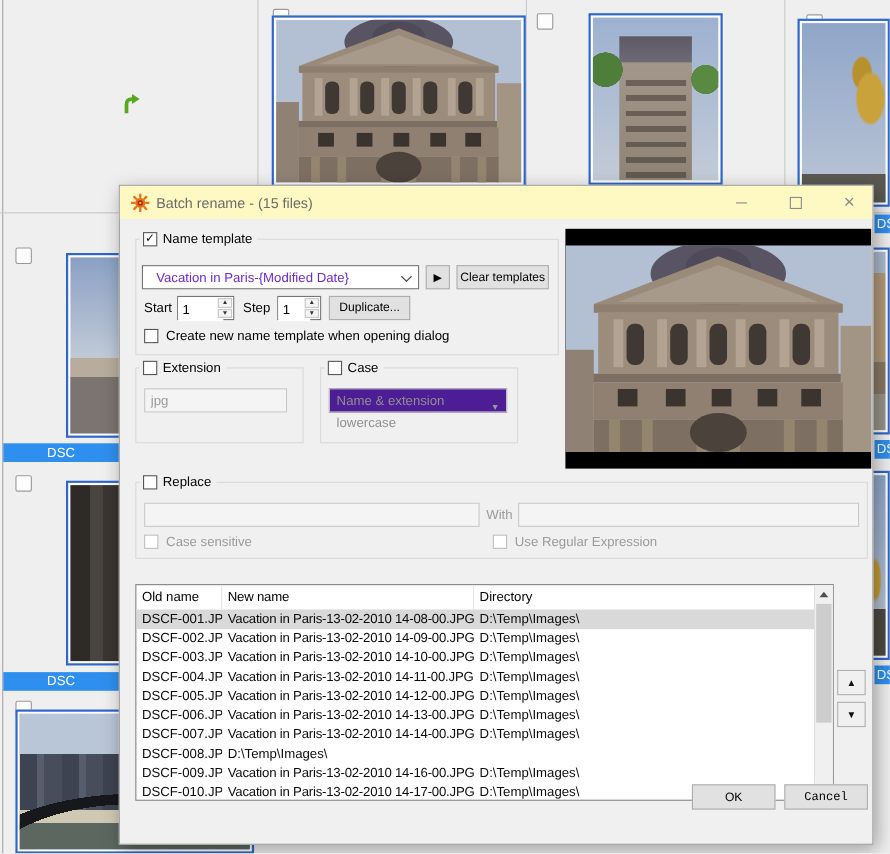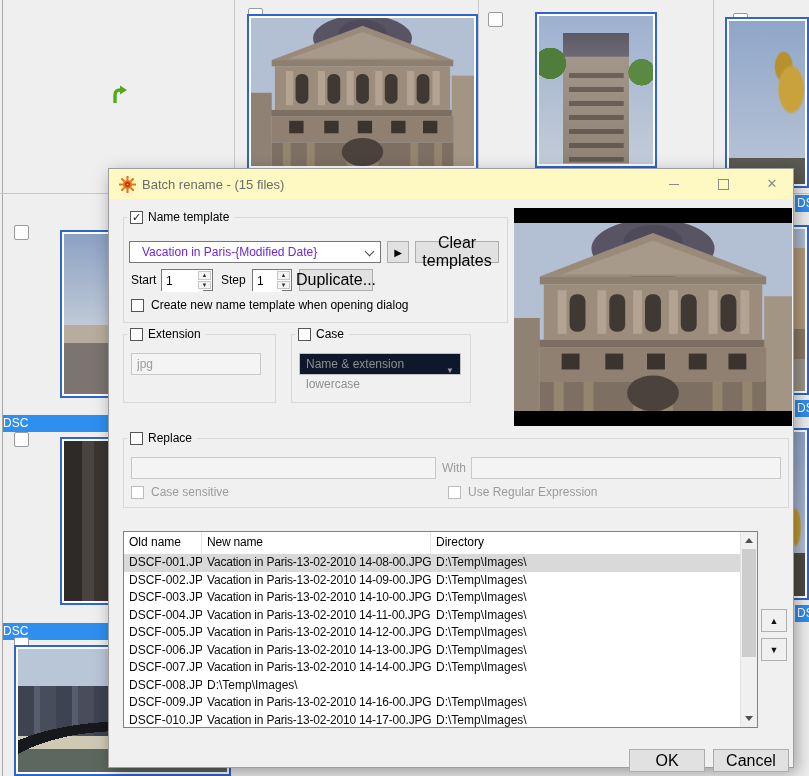--- a/index.html
+++ b/index.html
@@ -8,21 +8,21 @@
   .abs{position:absolute;}
 
   
   .vline{position:absolute;width:1px;background:#c9c9c9;}
   .hline{position:absolute;height:1px;background:#c9c9c9;}
   .winedge{position:absolute;left:2px;top:0;width:1px;height:776px;background:#a6a6a6;}
   .thumb{position:absolute;border:2px solid #2e66c9;background:#fff;padding:2px;box-sizing:border-box;}
   .thumb .ph{width:100%;height:100%;}
   .bg-cb{position:absolute;width:13px;height:13px;background:#fdfdfd;border:1px solid #9a9a9a;border-radius:2px;}
   .bluebar{position:absolute;height:17px;background:#2f8fef;color:#fff;font-size:12px;line-height:17px;overflow:hidden;}
-  .bluebar.rt{text-align:left;padding-right:2px;margin-top:12px;}
+  .bluebar.rt{text-align:center;padding-right:2px;}
   .bluebar.lt{text-align:left;padding-left:2px;}
 
   
   .ph-lamp{background:
      linear-gradient(90deg,transparent 0 45%,#23211f 45% 53%,transparent 53%),
      radial-gradient(ellipse 16% 9% at 49% 12%,#1c1b1a 0 60%,transparent 61%),
      linear-gradient(transparent 0 57%,#b8ad9c 57% 68%,transparent 68%),
      linear-gradient(transparent 0 68%,#7b7470 68%),
      linear-gradient(#8ba1c4,#c3ccd8 60%,#aab3c0);}
   .ph-facade{background:
@@ -68,31 +68,31 @@
       font-size:11px;line-height:11px;text-align:center;color:#111;flex:0 0 13px;}
   .cb.dis{border-color:#bdbdbd;}
   .lbl{font-size:12px;color:#000;}
   .lbl.dis{color:#9b9b9b;}
   .cbrow{position:absolute;display:flex;align-items:flex-end;gap:7px;}
 
   .combo{position:absolute;background:#fff;border:1px solid #767676;box-sizing:border-box;font-size:12px;
          line-height:20px;padding-left:12px;color:#6d28d9;}
   .combo .chev{position:absolute;right:7px;top:6px;width:6px;height:6px;border-right:1px solid #444;
          border-bottom:1px solid #444;transform:rotate(45deg);}
-  .btn{position:absolute;background:#e1e1e1;border:1px solid #adadad;box-sizing:border-box;font-size:16px;
+  .btn{position:absolute;background:#e1e1e1;border:1px solid #adadad;box-sizing:border-box;font-size:11px;
        color:#000;text-align:center;display:flex;align-items:center;justify-content:center;}
   .spin{position:absolute;background:#fff;border:1px solid #767676;box-sizing:border-box;}
   .spin input{position:absolute;left:0;top:0;width:calc(100% - 15px);height:100%;border:0;outline:0;
        font-family:inherit;font-size:12px;padding-left:4px;background:#fff;color:#000;}
   .spin .arrows{position:absolute;right:1px;top:1px;bottom:1px;width:13px;display:flex;flex-direction:column;gap:1px;}
   .spin .arrows span{flex:1;background:#f4f4f4;border:1px solid #c6c6c6;font-size:6px;line-height:7px;
        text-align:center;color:#333;overflow:hidden;}
   .tinput{position:absolute;box-sizing:border-box;border:1px solid #c9c9c9;background:#f4f4f4;
        font-family:inherit;font-size:12px;color:#9b9b9b;padding-left:5px;outline:0;}
-  .dsel{position:absolute;box-sizing:border-box;border:1px solid #c2c2c2;background:#0f172a;font-size:12px;
+  .dsel{position:absolute;box-sizing:border-box;border:1px solid #c2c2c2;background:#4c1d95;font-size:12px;
        color:#8f8f8f;line-height:20px;padding-left:6px;}
   .dsel .arr{position:absolute;right:6px;top:7px;font-size:8px;color:#9a9a9a;}
 
   #preview{position:absolute;left:405px;top:39px;width:278px;height:218px;background:#000;}
   #preview svg{position:absolute;left:0;top:15px;width:278px;height:188px;}
 
   #hint{position:absolute;left:14px;top:343px;font-size:12px;color:#000;}
 
   #list{position:absolute;left:14px;top:362px;width:635px;height:197px;background:#fff;
         border:1px solid #828282;box-sizing:border-box;}
@@ -107,21 +107,21 @@
 
   #vsb{position:absolute;right:0;top:0;bottom:0;width:16px;background:#f0f0f0;border-left:1px solid #e2e2e2;}
   .sbtn{position:absolute;left:0;width:16px;height:17px;background:#f0f0f0;}
   .tri{position:absolute;left:4px;width:0;height:0;border-left:4px solid transparent;border-right:4px solid transparent;}
   .tri.up{top:6px;border-bottom:5px solid #505050;}
   .tri.dn{top:6px;border-top:5px solid #505050;}
   #sthumb{position:absolute;left:1px;top:17px;width:14px;height:108px;background:#cdcdcd;}
 
   .rowbtn{position:absolute;left:652px;width:26px;height:23px;background:#f0f0f0;border:1px solid #b0b0b0;
         box-sizing:border-box;font-size:9px;color:#111;display:flex;align-items:center;justify-content:center;}
-  .okbtn{width:76px;height:23px;top:580px;}
+  .okbtn{width:76px;height:23px;top:544px;}
 </style>
 </head>
 <body>
 
 <div id="stage">
 
   <div class="winedge"></div>
   <div class="vline" style="left:234px;top:0;height:193px;"></div>
   <div class="vline" style="left:478px;top:0;height:193px;"></div>
   <div class="vline" style="left:713px;top:0;height:193px;"></div>
@@ -351,21 +351,21 @@
     </div>
 
     <div class="rowbtn" style="top:440px;">
       <span>▲</span>
     </div>
     <div class="rowbtn" style="top:469px;">
       <span>▼</span>
     </div>
 
     <div class="btn okbtn" style="left:520px;">OK</div>
-    <div class="btn okbtn" style="left:604px;">Cancel</div>
+    <div class="btn okbtn" style="left:604px;font-family:Liberation Mono, monospace;">Cancel</div>
   </div>
 
   <svg width="0" height="0" style="position:absolute;">
     <defs>
       <g id="louvre">
         <rect x="0" y="0" width="280" height="190" fill="#b3bfd3"></rect>
         <ellipse cx="140" cy="26" rx="62" ry="30" fill="#585463"></ellipse>
         <ellipse cx="140" cy="20" rx="30" ry="18" fill="#4e4a59"></ellipse>
         <polygon points="140,10 254,54 26,54" fill="#998a79"></polygon>
         <polygon points="140,18 232,52 48,52" fill="#a89a8a"></polygon>

